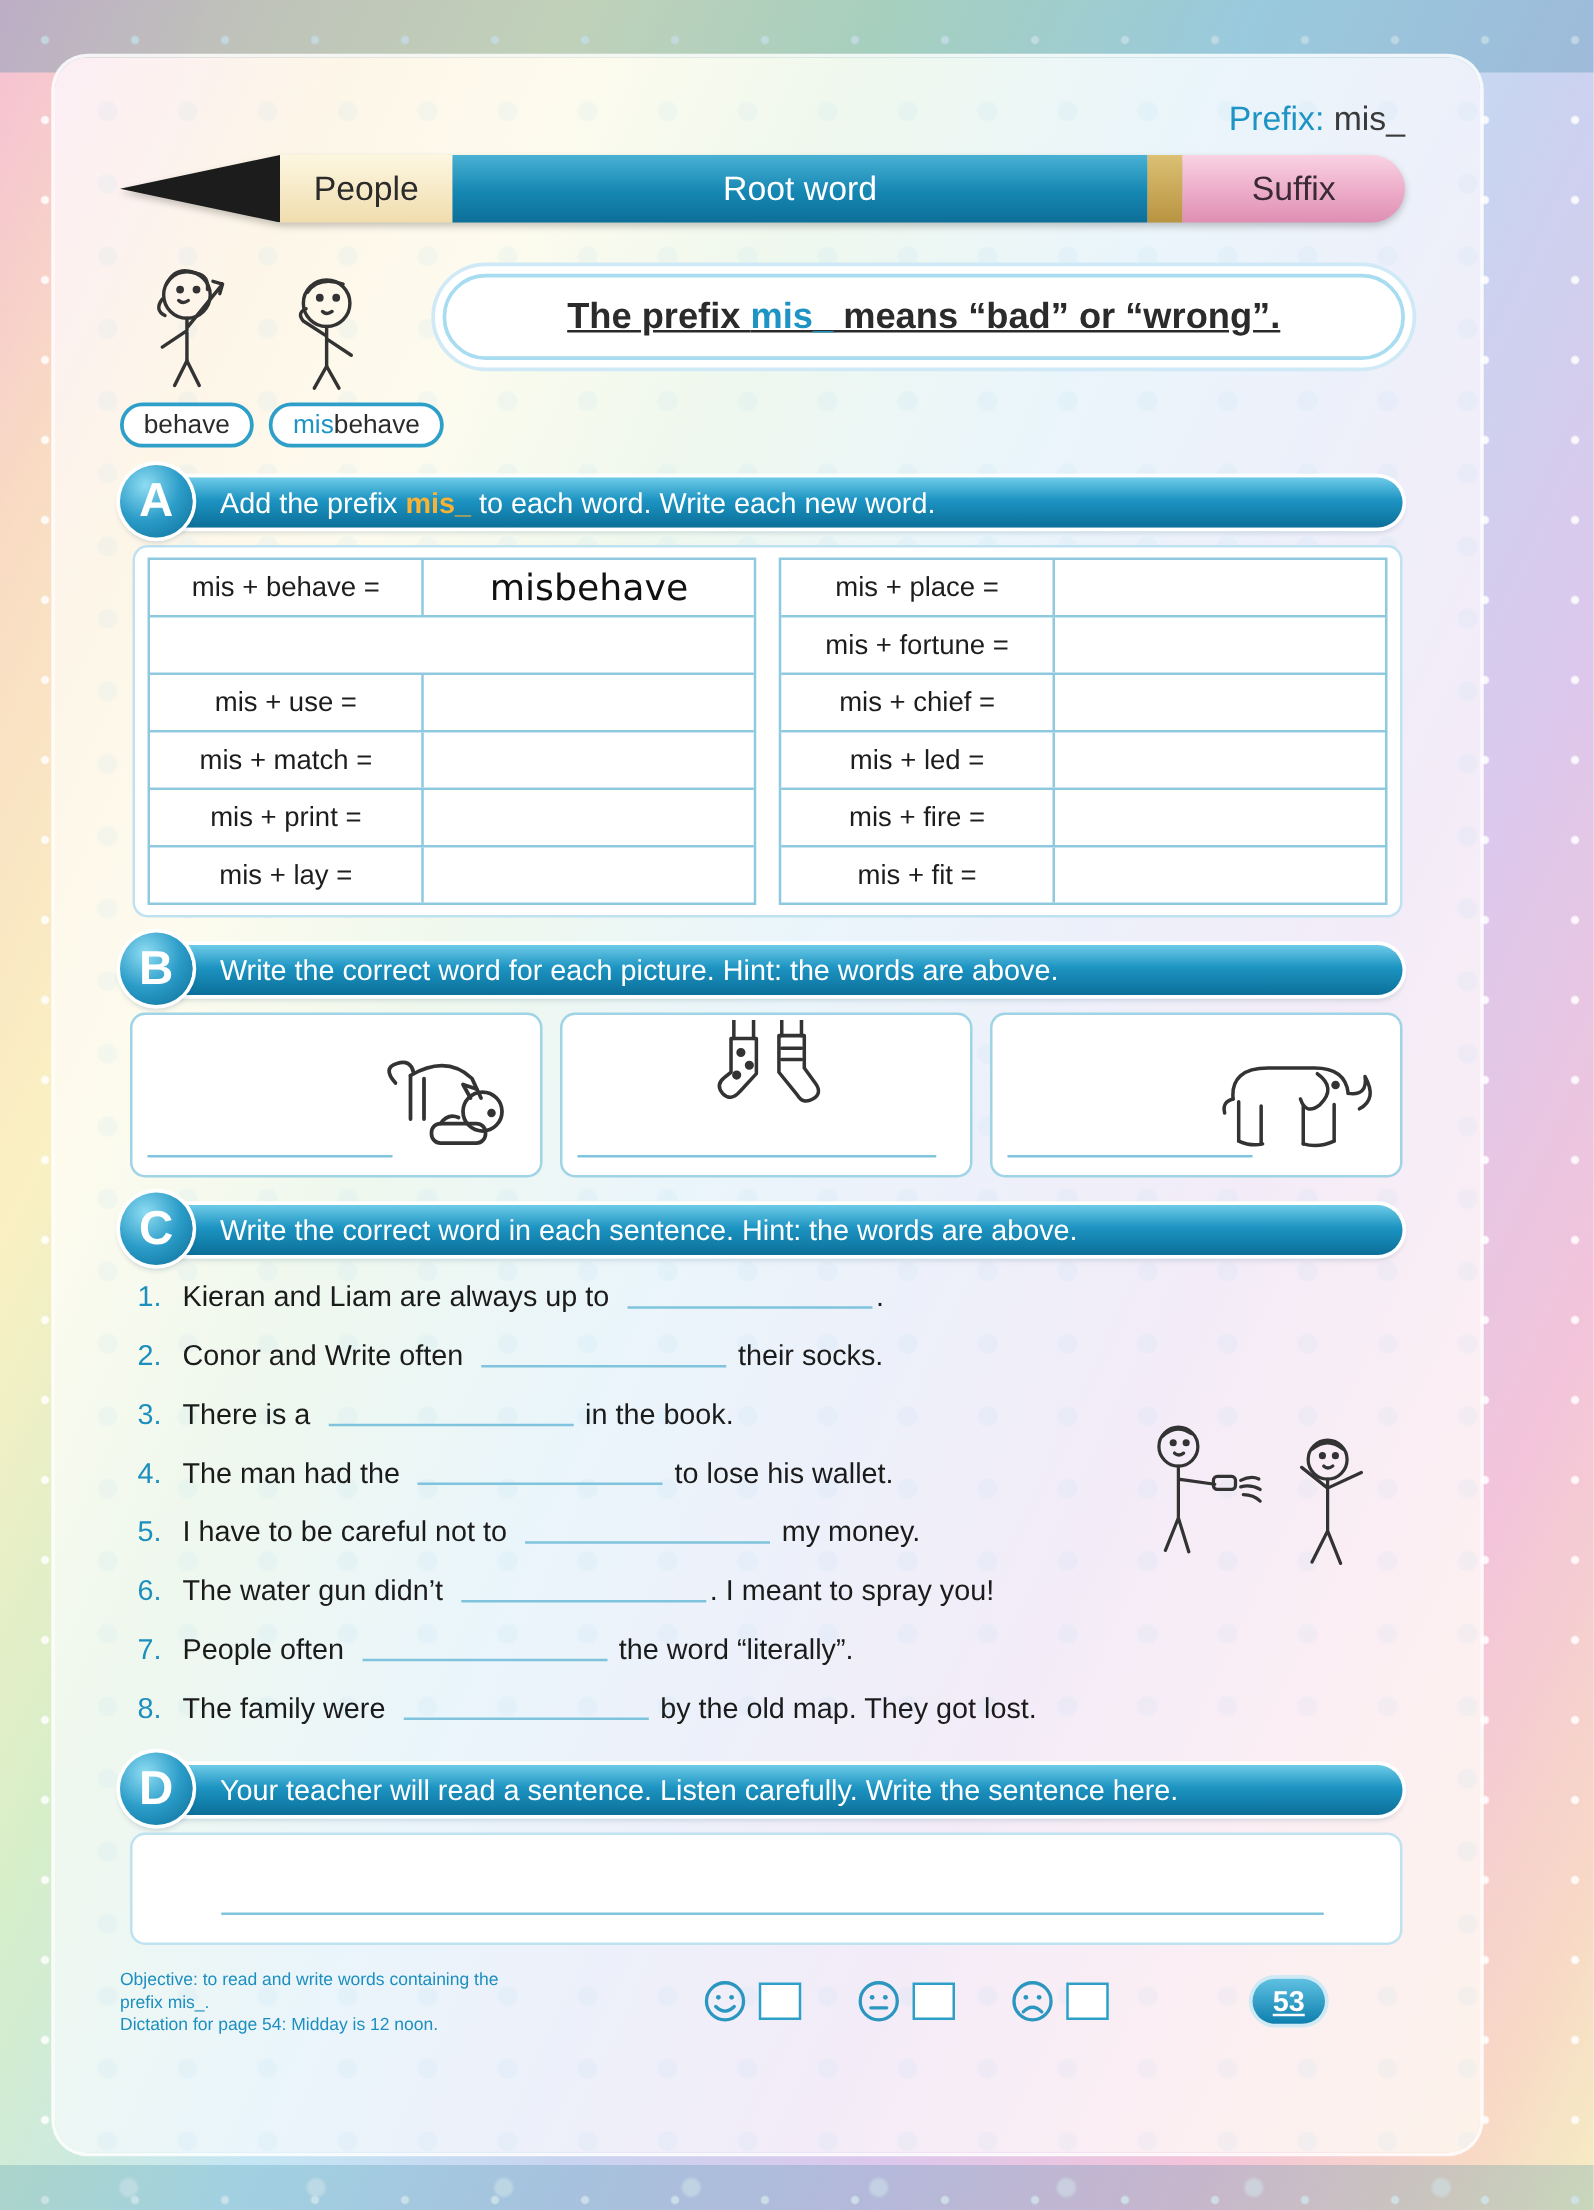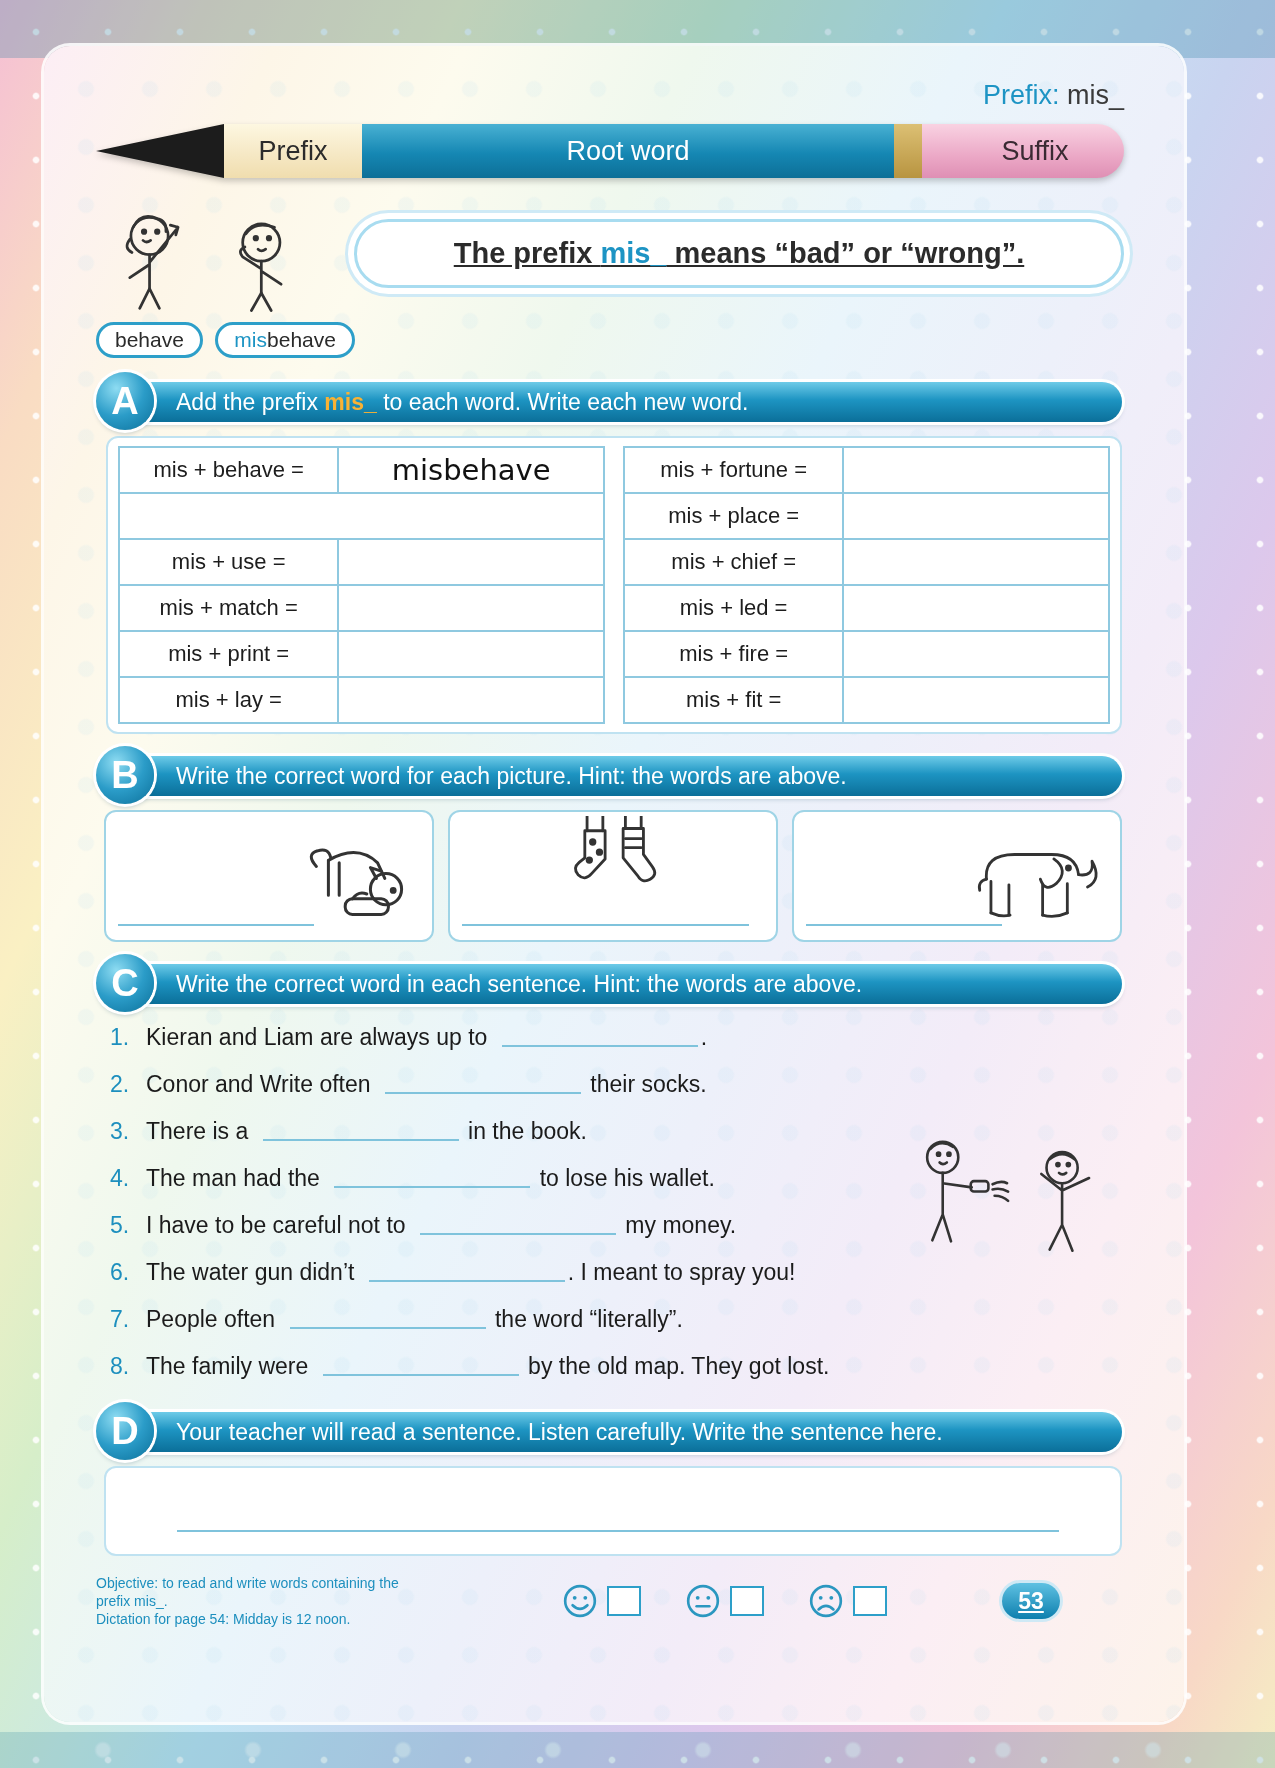--- a/index.html
+++ b/index.html
@@ -27,21 +27,21 @@
   .corner { text-align:right; font-size:27px; height:32px; }
   .corner-label { color:#1d94c4; }
   .corner-value { color:#3a3a3a; }
 
   
   .pencil { display:flex; height:54px; margin-top:12px; filter:drop-shadow(0 3px 3px rgba(0,0,0,0.22)); }
   .pencil-tip { width:128px; background:#1c1c1c; clip-path:polygon(0 50%,100% 0,100% 100%); }
   .pencil-prefix { width:138px; background:linear-gradient(180deg,#fdf7e1,#f0ddae); display:flex; align-items:center; justify-content:center; font-size:27px; color:#2b2b2b; }
   .pencil-root { flex:1; background:linear-gradient(180deg,#49b1d3 0%,#1587b3 55%,#0d6f97 100%); display:flex; align-items:center; justify-content:center; font-size:27px; color:#ffffff; }
   .pencil-band { width:28px; background:linear-gradient(180deg,#dcc074,#b89440); }
-  .pencil-suffix { width:178px; background:linear-gradient(180deg,#f9d2e2 0%,#eba8c6 60%,#df8fb4 100%); border-radius:0 27px 27px 0; display:flex; align-items:center; justify-content:center; font-size:27px; color:#3a2a33;padding-left:24px; }
+  .pencil-suffix { width:178px; background:linear-gradient(180deg,#f9d2e2 0%,#eba8c6 60%,#df8fb4 100%); border-radius:0 27px 27px 0; display:flex; align-items:center; justify-content:center; font-size:27px; color:#3a2a33; }
 
   
   .intro-row { display:flex; align-items:center; margin-top:12px; }
   .kids-art { width:232px; flex:none; }
   .cloud {
     flex:1; margin-left:26px; background:#fff; border:3px solid #a8dcf0; border-radius:48px;
     box-shadow:0 0 0 6px #ffffff, 0 0 0 9px #cfeaf6;
     padding:15px 24px; font-size:29px; font-weight:bold; color:#2b2b2b; text-align:center;text-decoration:underline;
   }
   .cloud .mis { color:#1d94c4; }
@@ -114,21 +114,21 @@
 <div class="frame-bottom"></div>
 
 <div class="sheet">
 
   <div class="corner">
     <span class="corner-label">Prefix:</span><span class="corner-value"> mis_</span>
   </div>
 
   <div class="pencil">
     <div class="pencil-tip"></div>
-    <div class="pencil-prefix">Prefix</div>
+    <div class="pencil-prefix">People</div>
     <div class="pencil-root">Root word</div>
     <div class="pencil-band"></div>
     <div class="pencil-suffix">Suffix</div>
   </div>
 
   <div class="intro-row">
     <svg class="kids-art" viewBox="0 0 210 115" width="232" height="126">
       <g class="ln">
         <circle cx="48" cy="42" r="17"></circle>
         <path d="M33,34 Q40,20 55,26 Q64,28 63,38"></path>
@@ -183,25 +183,25 @@
         <div class="tlabel">mis + print =</div>
         <div class="tanswer"></div>
       </div>
       <div class="trow">
         <div class="tlabel">mis + lay  =</div>
         <div class="tanswer"></div>
       </div>
     </div>
     <div class="tcol">
       <div class="trow">
+        <div class="tlabel">mis + place =</div>
+        <div class="tanswer"></div>
+      </div>
+      <div class="trow">
         <div class="tlabel">mis  + fortune =</div>
-        <div class="tanswer"></div>
-      </div>
-      <div class="trow">
-        <div class="tlabel">mis + place =</div>
         <div class="tanswer"></div>
       </div>
       <div class="trow">
         <div class="tlabel">mis + chief =</div>
         <div class="tanswer"></div>
       </div>
       <div class="trow">
         <div class="tlabel">mis + led =</div>
         <div class="tanswer"></div>
       </div>

